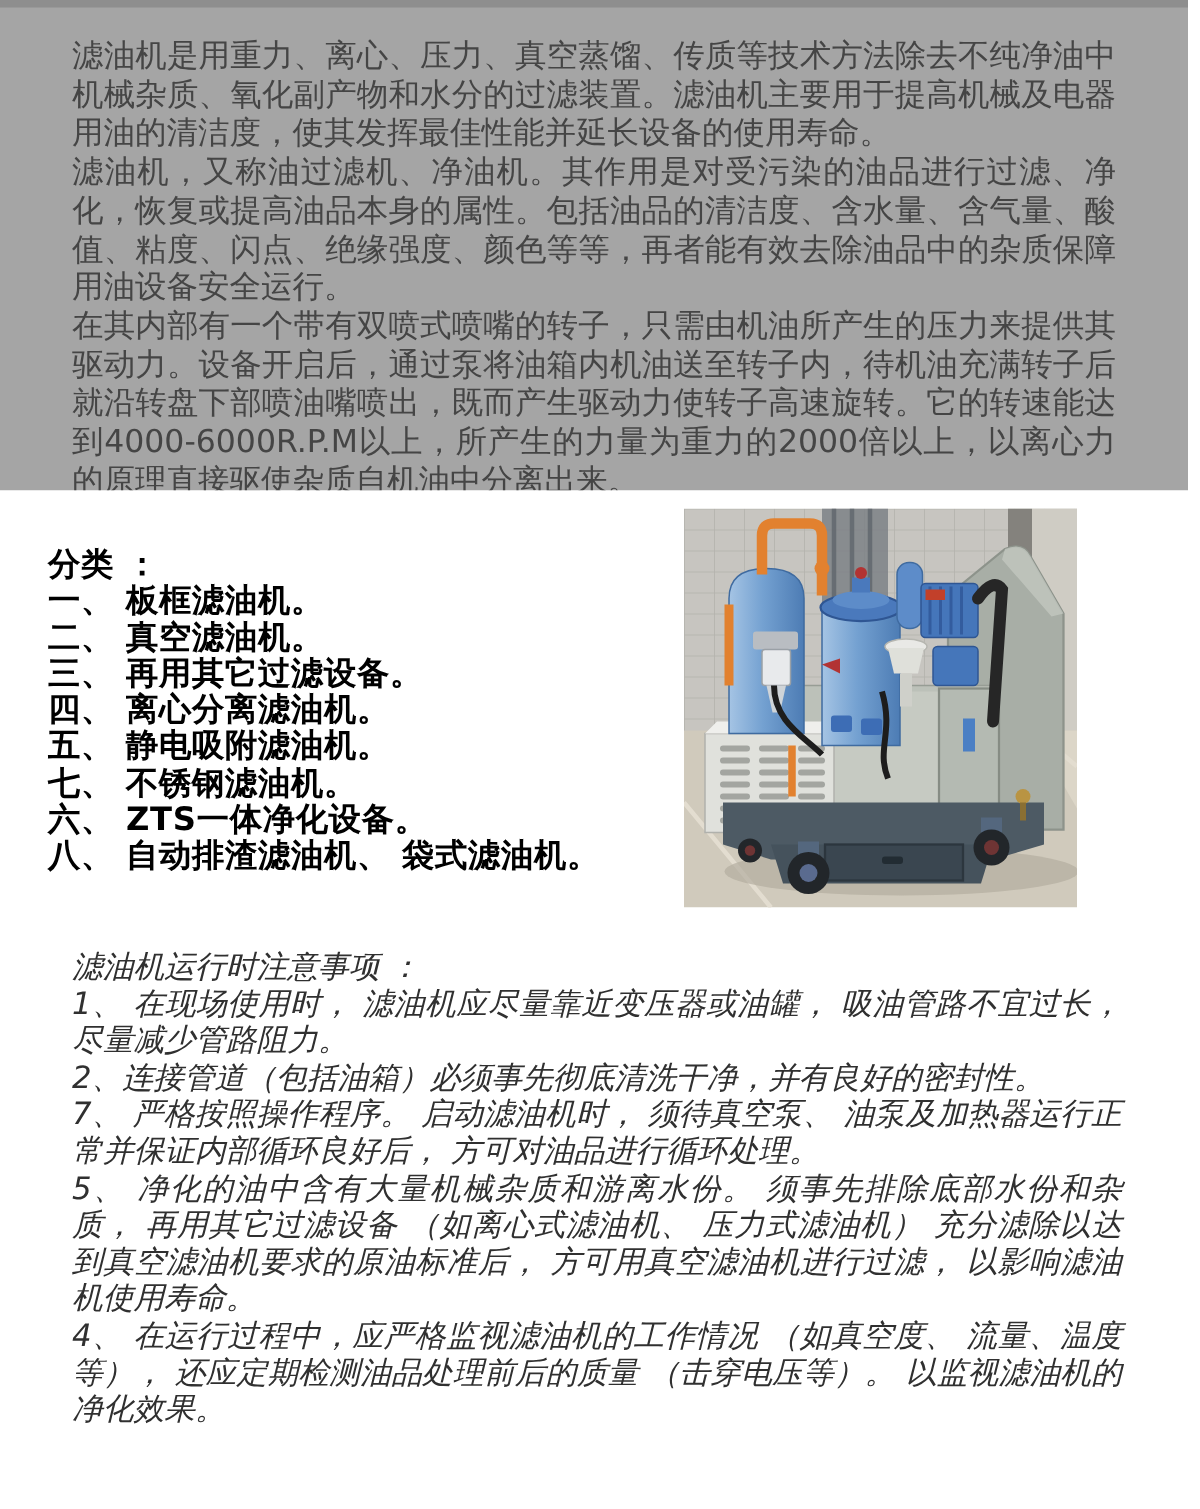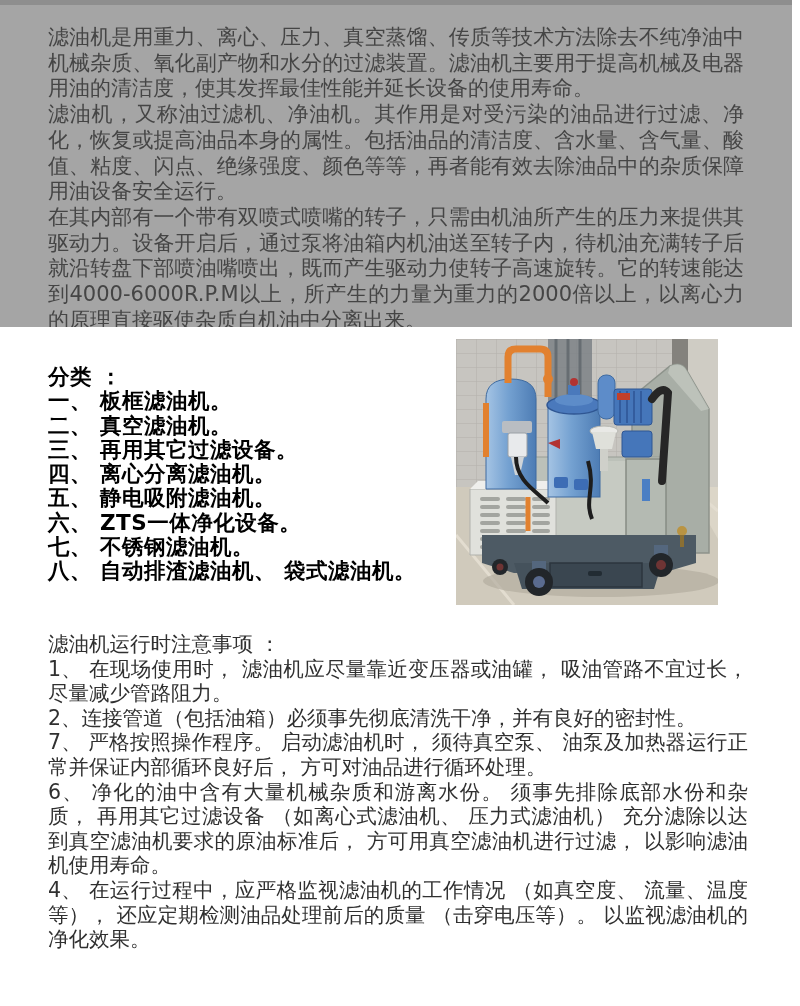--- a/index.html
+++ b/index.html
@@ -9,54 +9,54 @@
   
   .intro{box-sizing:border-box;height:327px;background:var(--introBg,#a5a5a5);
          border-top:5px solid var(--introTopStrip,#8e8e8e);
          padding:20px 48px 0 48px;color:var(--introText,#454545);
          font-size:21px;line-height:25.7px;text-align:justify;font-weight:500;
          overflow:hidden;}
   .intro p{margin:0;}
 
   
   .classification{position:relative;height:293px;background:var(--bodyBg,#ffffff);}
-  .class-list{position:absolute;left:48px;top:38px;color:var(--listText,#000000);
+  .class-list{position:absolute;left:32px;top:38px;color:var(--listText,#000000);
               font-size:21.5px;font-weight:700;line-height:24.3px;letter-spacing:.5px;
               text-shadow:-2px -2px 0 #fff,2px -2px 0 #fff,-2px 2px 0 #fff,2px 2px 0 #fff,
                           -2px 0 0 #fff,2px 0 0 #fff,0 -2px 0 #fff,0 2px 0 #fff;}
   .class-list div{white-space:nowrap;}
 
   .photo-wrap{position:absolute;top:12px;right:74px;width:262px;height:266px;}
 
   
   .notes{box-sizing:border-box;padding:12px 44px 0 48px;color:var(--notesText,#303030);
          font-size:20.5px;line-height:24.6px;text-align:justify;}
-  .notes p{margin:0;}
+  .notes p{margin:0;font-style:italic;}
 </style>
 </head>
 <body>
 
 <div class="page">
 
   <div class="intro">
     <p>滤油机是用重力、离心、压力、真空蒸馏、传质等技术方法除去不纯净油中机械杂质、氧化副产物和水分的过滤装置。滤油机主要用于提高机械及电器用油的清洁度，使其发挥最佳性能并延长设备的使用寿命。</p>
     <p>滤油机，又称油过滤机、净油机。其作用是对受污染的油品进行过滤、净化，恢复或提高油品本身的属性。包括油品的清洁度、含水量、含气量、酸值、粘度、闪点、绝缘强度、颜色等等，再者能有效去除油品中的杂质保障用油设备安全运行。</p>
     <p>在其内部有一个带有双喷式喷嘴的转子，只需由机油所产生的压力来提供其驱动力。设备开启后，通过泵将油箱内机油送至转子内，待机油充满转子后就沿转盘下部喷油嘴喷出，既而产生驱动力使转子高速旋转。它的转速能达到4000-6000R.P.M以上，所产生的力量为重力的2000倍以上，以离心力的原理直接驱使杂质自机油中分离出来。</p>
   </div>
 
   <div class="classification">
     <div class="class-list">
       <div>分类 ：</div>
       <div>一、 板框滤油机。</div>
       <div>二、 真空滤油机。</div>
       <div>三、 再用其它过滤设备。</div>
       <div>四、 离心分离滤油机。</div>
       <div>五、 静电吸附滤油机。</div>
+      <div>七、 不锈钢滤油机。</div>
       <div>六、 ZTS一体净化设备。</div>
-      <div>七、 不锈钢滤油机。</div>
       <div>八、 自动排渣滤油机、 袋式滤油机。</div>
     </div>
 
     <div class="photo-wrap">
       <svg width="262" height="266" viewBox="0 0 262 266" xmlns="http://www.w3.org/2000/svg">
         <defs>
           <linearGradient id="tank" x1="0" y1="0" x2="1" y2="0">
             <stop offset="0" stop-color="var(--tankBlueLight,#a5c4e4)"></stop>
             <stop offset="0.45" stop-color="var(--tankBlue,#74a1d1)"></stop>
             <stop offset="1" stop-color="var(--tankBlueDark,#4d7cb4)"></stop>
@@ -163,17 +163,17 @@
         <path d="M196 60 Q206 46 212 54 L206 142" fill="none" stroke="#262626" stroke-width="8" stroke-linecap="round"></path>
       </svg>
     </div>
   </div>
 
   <div class="notes">
     <p>滤油机运行时注意事项 ：</p>
     <p>1、 在现场使用时， 滤油机应尽量靠近变压器或油罐， 吸油管路不宜过长， 尽量减少管路阻力。</p>
     <p>2、连接管道（包括油箱）必须事先彻底清洗干净，并有良好的密封性。</p>
     <p>7、 严格按照操作程序。 启动滤油机时， 须待真空泵、 油泵及加热器运行正常并保证内部循环良好后， 方可对油品进行循环处理。</p>
-    <p>6、 净化的油中含有大量机械杂质和游离水份。 须事先排除底部水份和杂质， 再用其它过滤设备 （如离心式滤油机、 压力式滤油机） 充分滤除以达到真空滤油机要求的原油标准后， 方可用真空滤油机进行过滤， 以影响滤油机使用寿命。</p>
+    <p>5、 净化的油中含有大量机械杂质和游离水份。 须事先排除底部水份和杂质， 再用其它过滤设备 （如离心式滤油机、 压力式滤油机） 充分滤除以达到真空滤油机要求的原油标准后， 方可用真空滤油机进行过滤， 以影响滤油机使用寿命。</p>
     <p>4、 在运行过程中，应严格监视滤油机的工作情况 （如真空度、 流量、温度等）， 还应定期检测油品处理前后的质量 （击穿电压等）。 以监视滤油机的净化效果。</p>
   </div>
 
 </div>
 
 </body></html>

